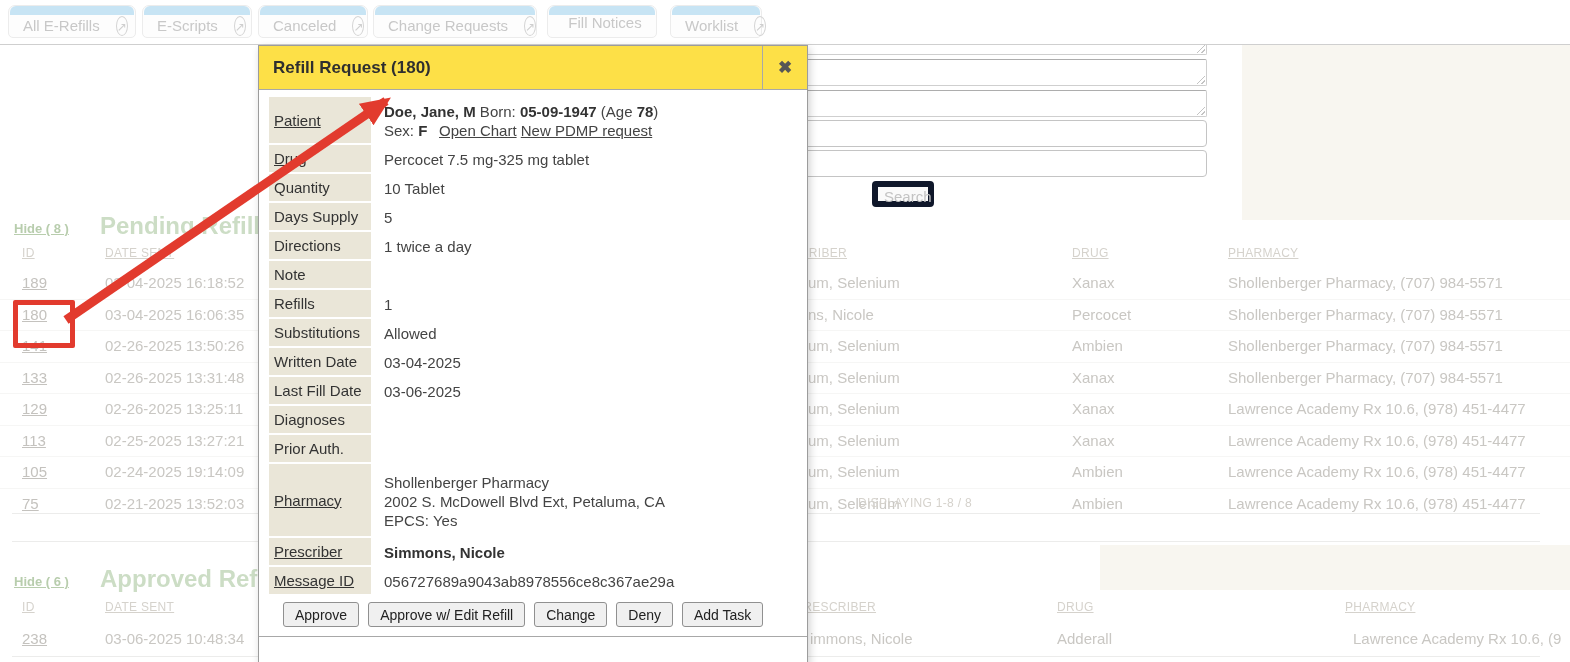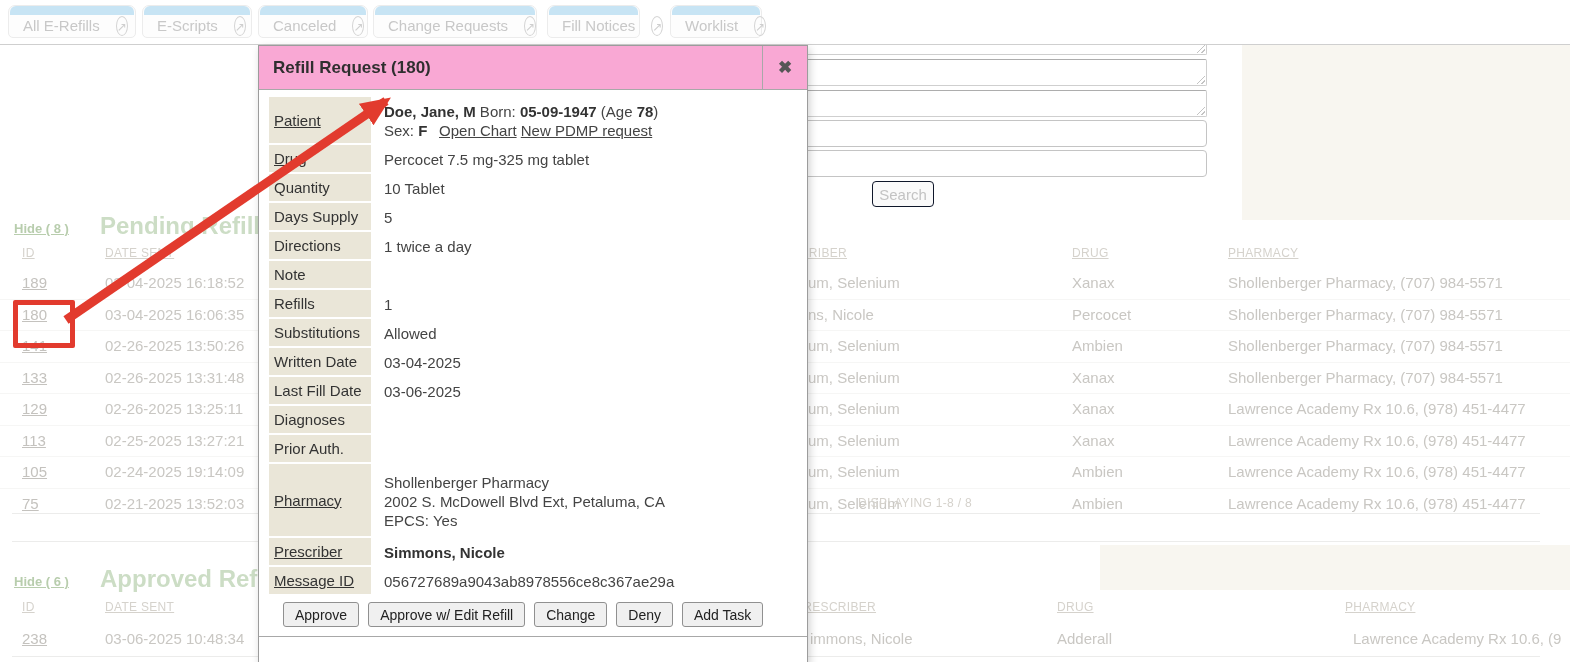--- a/index.html
+++ b/index.html
@@ -25,21 +25,21 @@
   .search-card{position:absolute;left:640px;top:44px;width:602px;height:173px;background:#fff;
                border-radius:0 0 6px 6px;}
   .fld{position:absolute;left:10px;width:557px;background:#fff;box-sizing:border-box;}
   .ta{border:1px solid #adadad;border-bottom-color:#cfcfcf;border-right-color:#cfcfcf;
       border-radius:2px;}
   .inp{border:1px solid #c4c4c4;border-radius:4px;}
   .grip{position:absolute;right:1px;bottom:1px;width:9px;height:9px;
         background:repeating-linear-gradient(-45deg,#fff 0 2px,#c4c4c4 2px 3px);
         clip-path:polygon(100% 0,100% 100%,0 100%);}
   .search-btn{position:absolute;left:232px;top:137px;width:62px;height:26px;background:#fafafa;
-              border:1px solid #0f172a;border-radius:4px;color:#c3c3c3;font-size:15px;
+              border:6px solid #0f172a;border-radius:4px;color:#c3c3c3;font-size:15px;
               font-family:inherit;}
   
   .hide-link{position:absolute;font-size:13px;font-weight:bold;color:#b8cdad;
              text-decoration:underline;}
   .grid-title{position:absolute;font-size:24px;font-weight:bold;color:#ccddc5;white-space:nowrap;}
   .hcell{position:absolute;font-size:12px;color:#d5d2cc;text-decoration:underline;
          letter-spacing:.3px;white-space:nowrap;}
   .trow{position:relative;height:30.5px;line-height:30.5px;font-size:15px;color:#c9c7c3;
         border-top:1px solid #f6f6f5;white-space:nowrap;}
   .trow:first-child{border-top:none;}
@@ -51,21 +51,21 @@
   .t1-headrow .h-id{left:22px;} .t1-headrow .h-date{left:105px;}
   .t1-headrow .h-presc{left:766px;} .t1-headrow .h-drug{left:1072px;} .t1-headrow .h-pharm{left:1228px;}
   .t2-headrow .h-id{left:22px;} .t2-headrow .h-date{left:105px;}
   .t2-headrow .h-presc{left:795px;} .t2-headrow .h-drug{left:1057px;} .t2-headrow .h-pharm{left:1345px;}
   .t-footline{position:absolute;left:12px;width:1528px;border-top:1px solid #ececeb;}
   .t-foot{position:absolute;left:858px;font-size:12px;color:#d5d2cc;letter-spacing:.3px;}
   
   .modal{position:absolute;left:258px;top:45px;width:550px;height:620px;background:#fff;
          border:1px solid #9c9c9c;box-sizing:border-box;z-index:20;
          box-shadow:2px 3px 8px rgba(0,0,0,.18);}
-  .modal-head{position:absolute;left:0;top:0;right:0;height:43px;background:#f9a8d4;
+  .modal-head{position:absolute;left:0;top:0;right:0;height:43px;background:#fde047;
               border-bottom:1px solid #a8a8a8;display:flex;align-items:center;}
   .modal-title{margin-left:14px;font-size:17px;font-weight:bold;color:#2f2f2f;flex:1;}
   .modal-close{width:44px;height:43px;border-left:1px solid #a8a8a8;display:flex;
                align-items:center;justify-content:center;font-size:17px;font-weight:bold;
                color:#565656;cursor:default;}
   .modal-body{position:absolute;left:0;top:51px;right:0;}
   .mrow{position:relative;display:flex;align-items:center;}
   .mlabel{position:absolute;left:10px;top:0;bottom:2px;width:102px;background:#eae6d8;
           display:flex;align-items:center;padding-left:5px;box-sizing:border-box;
           font-size:15px;color:#333;}
@@ -124,21 +124,21 @@
           <div class="tab-label" style="flex: 1 1 0%;">Canceled</div>
           <div class="tab-sep"></div>
           <div class="tab-icon">↗</div>
         </div>
         <div class="tab" style="left: 373px; width: 164px;">
           <div class="tab-blue"></div>
           <div class="tab-label" style="flex: 1 1 0%;">Change Requests</div>
           <div class="tab-sep"></div>
           <div class="tab-icon">↗</div>
         </div>
-        <div class="tab" style="left: 547px; width: 93px;">
+        <div class="tab" style="left: 547px; width: 110px; flex-direction: column;">
           <div class="tab-blue"></div>
           <div class="tab-label" style="flex: 1 1 0%;">Fill Notices</div>
           <div class="tab-sep"></div>
           <div class="tab-icon">↗</div>
         </div>
         <div class="tab" style="left: 670px; width: 92px;">
           <div class="tab-blue"></div>
           <div class="tab-label" style="flex: 1 1 0%;">Worklist</div>
           <div class="tab-sep"></div>
           <div class="tab-icon">↗</div>

